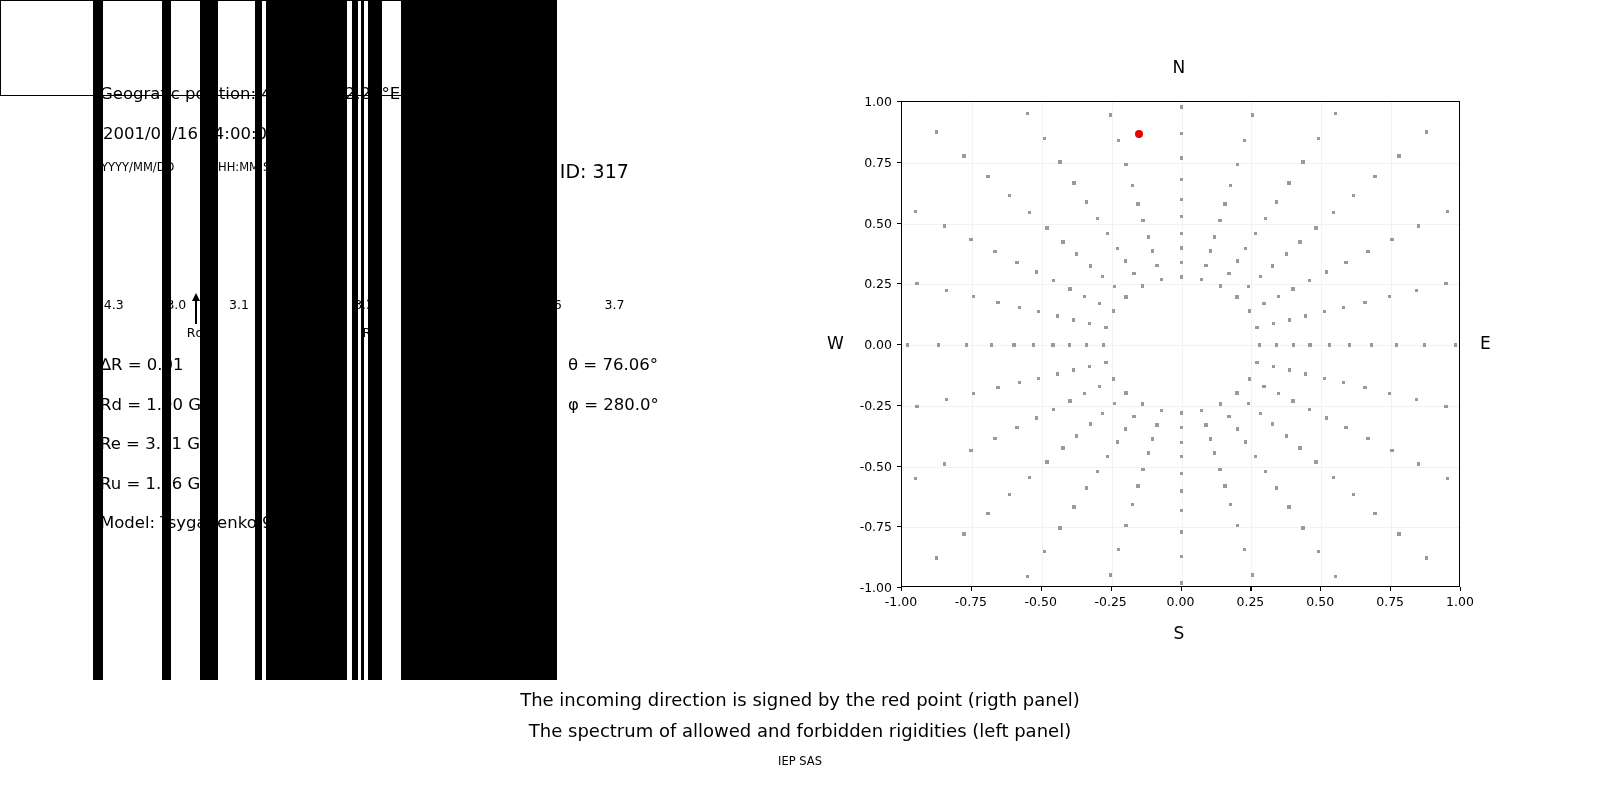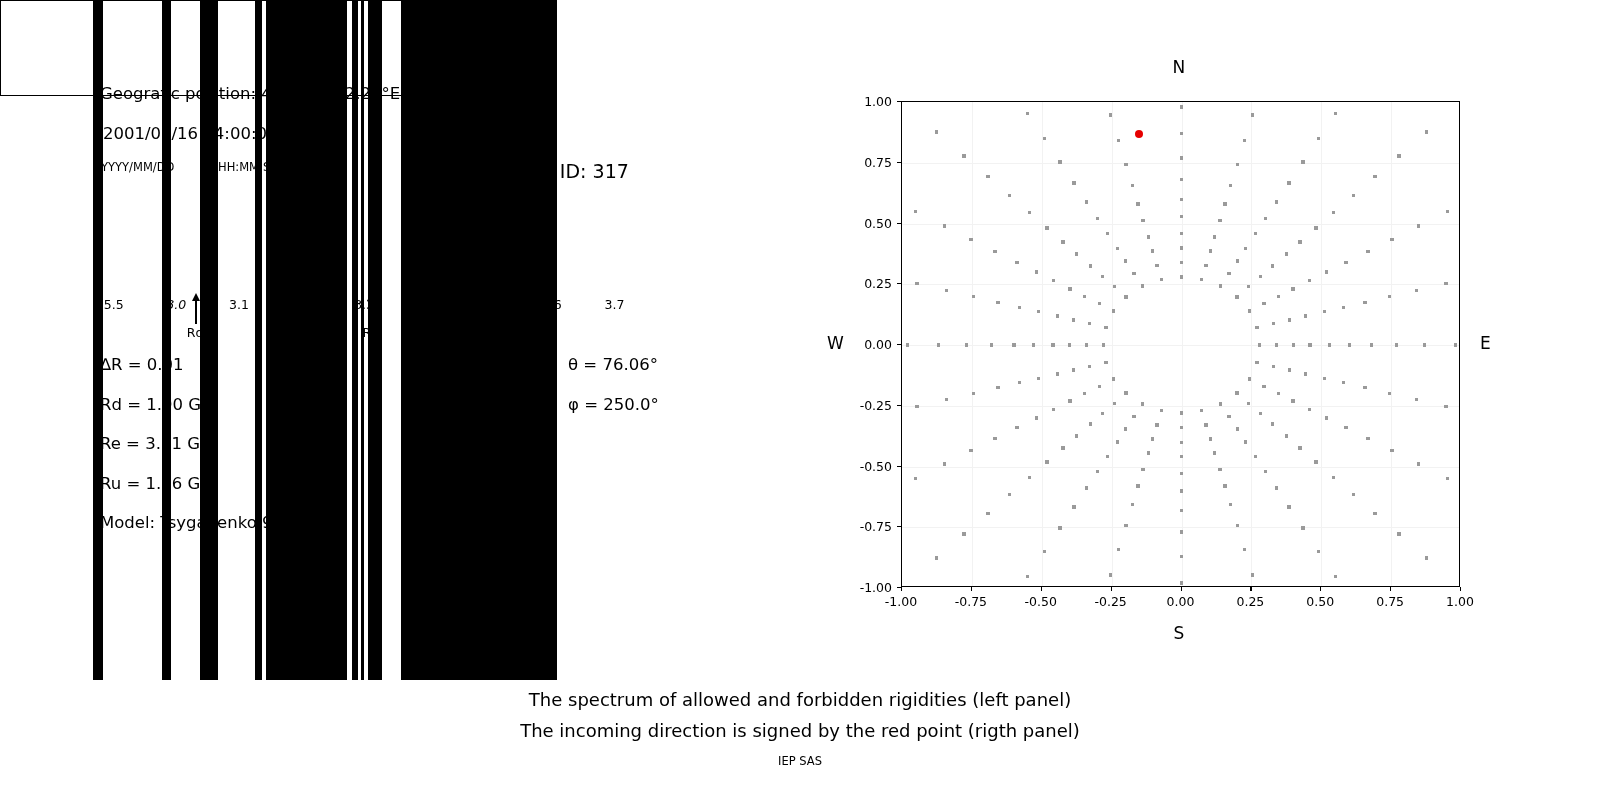--- a/index.html
+++ b/index.html
@@ -92,22 +92,22 @@
       <div class="band" style="left: 162.093px; width: 8.7618px;"></div>
       <div class="band" style="left: 200.27px; width: 17.5236px;"></div>
       <div class="band" style="left: 255.344px; width: 6.25843px;"></div>
       <div class="band" style="left: 265.983px; width: 80.7337px;"></div>
       <div class="band" style="left: 351.724px; width: 6.25843px;"></div>
       <div class="band" style="left: 361.111px; width: 3.12921px;"></div>
       <div class="band" style="left: 367.996px; width: 13.7685px;"></div>
       <div class="band" style="left: 400.539px; width: 156.461px;"></div>
     </div>
   <div id="spectrum-axis" class="abs">
-      <div class="xtick-label" style="left: 18.7753px;">5.5</div>
-      <div class="xtick-label" style="left: 81.3596px; font-style: italic;">3.0</div>
+      <div class="xtick-label" style="left: 18.7753px;">4.3</div>
+      <div class="xtick-label" style="left: 81.3596px;">3.0</div>
       <div class="xtick-label" style="left: 143.944px;">3.1</div>
       <div class="xtick-label" style="left: 206.528px;">3.2</div>
       <div class="xtick-label" style="left: 269.112px;">3.3</div>
       <div class="xtick-label" style="left: 331.697px;">3.4</div>
       <div class="xtick-label" style="left: 394.281px;">3.5</div>
       <div class="xtick-label" style="left: 456.865px;">3.6</div>
       <div class="xtick-label" style="left: 519.449px;">3.7</div>
       <div class="marker" style="left: 100.135px;">
         <div class="head"></div>
         <div class="shaft"></div>
@@ -125,21 +125,21 @@
       </div>
     </div>
 
   <div id="param-block">
     <div class="param" style="left:100px;top:355px;">∆R = 0.01</div>
     <div class="param" style="left:100px;top:395px;">Rd = 1.90 GV</div>
     <div class="param" style="left:100px;top:434px;">Re = 3.31 GV</div>
     <div class="param" style="left:100px;top:474px;">Ru = 1.66 GV</div>
     <div class="param" style="left:100px;top:513px;">Model: Tsyganenko 96</div>
     <div class="param" style="left:568px;top:355px;">θ = 76.06°</div>
-    <div class="param" style="left:568px;top:395px;">φ = 250.0°</div>
+    <div class="param" style="left:568px;top:395px;">φ = 280.0°</div>
   </div>
 </div>
 
 <div id="right-panel">
   <div id="polar-frame">
       <div class="gridline v" style="left: 69.875px; background: rgb(242, 242, 242);"></div>
       <div class="gridline v" style="left: 139.75px; background: rgb(242, 242, 242);"></div>
       <div class="gridline v" style="left: 209.625px; background: rgb(242, 242, 242);"></div>
       <div class="gridline v" style="left: 279.5px; background: rgb(242, 242, 242);"></div>
       <div class="gridline v" style="left: 349.375px; background: rgb(242, 242, 242);"></div>
@@ -447,16 +447,16 @@
     <div class="xtickmark" style="left: 450.375px; top: 587px;"></div>
     <div class="xtick2" style="left: 520.25px; top: 594px;">0.50</div>
     <div class="xtickmark" style="left: 520.25px; top: 587px;"></div>
     <div class="xtick2" style="left: 590.125px; top: 594px;">0.75</div>
     <div class="xtickmark" style="left: 590.125px; top: 587px;"></div>
     <div class="xtick2" style="left: 660px; top: 594px;">1.00</div>
     <div class="xtickmark" style="left: 660px; top: 587px;"></div>
   </div>
 
 <div id="caption">
+  <div class="cline">The incoming direction is signed by the red point (rigth panel)</div>
   <div class="cline">The spectrum of allowed and forbidden rigidities (left panel)</div>
-  <div class="cline">The incoming direction is signed by the red point (rigth panel)</div>
 </div>
 <div id="footer">IEP SAS</div>
 
 </body></html>

